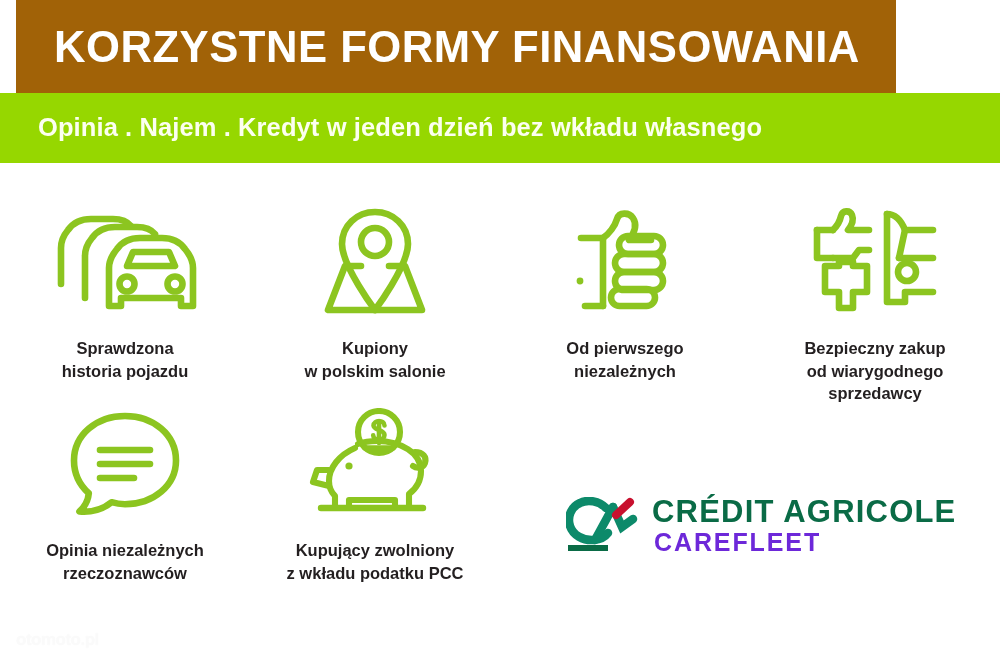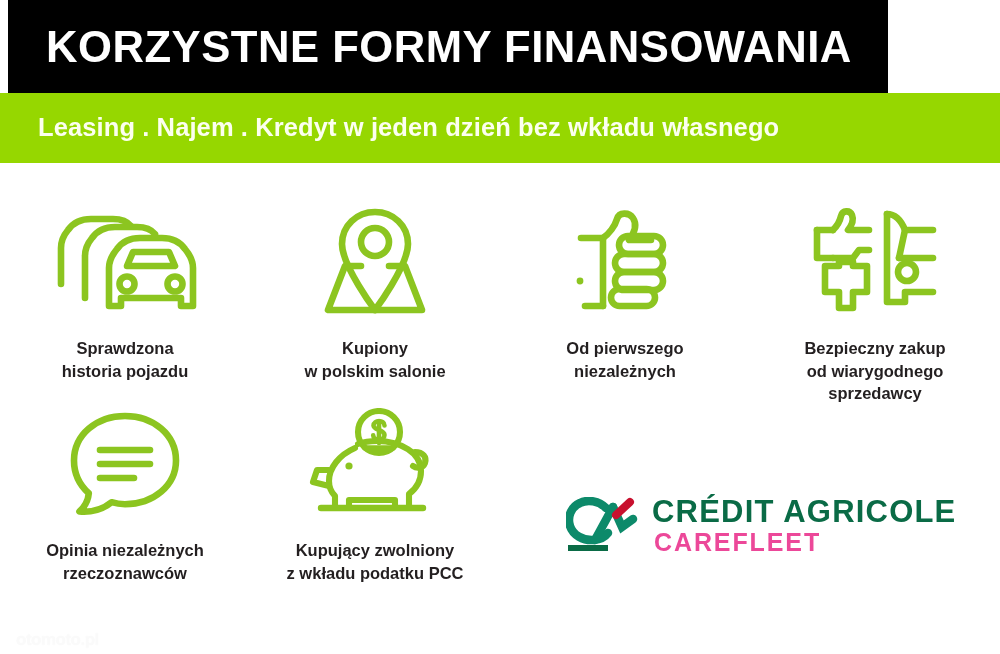--- a/index.html
+++ b/index.html
@@ -13,23 +13,23 @@
   .banner {
     position: relative;
     width: 1000px;
     height: 654px;
     background: #ffffff;
   }
 
   
   .band-title {
     position: absolute;
-    left: 8px; top: 0;
+    left: 16px; top: 0;
     width: 880px; height: 93px;
-    background: #000000;
+    background: #a16207;
     display: flex;
     align-items: center;
   }
   .band-title h1 {
     margin-left: 38px;
     color: #ffffff;
     font-size: 45px;
     line-height: 1;
     font-weight: 700;
     letter-spacing: 0.5px;
@@ -102,21 +102,21 @@
   .logo-text { display: flex; flex-direction: column; justify-content: center; }
   .logo-text .l1 {
     color: #0a6b46;
     font-size: 31px;
     font-weight: 700;
     letter-spacing: 1.2px;
     line-height: 1.02;
     white-space: nowrap;
   }
   .logo-text .l2 {
-    color: #ec4899;
+    color: #6d28d9;
     font-size: 25px;
     font-weight: 700;
     letter-spacing: 1.9px;
     line-height: 1.25;
     margin-left: 2px;
     white-space: nowrap;
   }
 
   
   .watermark {
@@ -133,21 +133,21 @@
 </head>
 <body>
 
 <div class="banner">
 
   <div class="band-title">
     <h1>KORZYSTNE FORMY FINANSOWANIA</h1>
   </div>
 
   <div class="band-sub">
-    <h2>Leasing . Najem . Kredyt w jeden dzień bez wkładu własnego</h2>
+    <h2>Opinia . Najem . Kredyt w jeden dzień bez wkładu własnego</h2>
   </div>
 
   <div class="grid-row row-1">
 
     <div class="cell">
       <div class="icon-box">
         <svg width="148" height="112" viewBox="0 0 148 112" fill="none" stroke="#8cc520" stroke-width="6.6" stroke-linecap="round" stroke-linejoin="round">
 
           <path d="M10 78 V42 C10 36 12 30 17 24 C22 17 30 13 40 13 H62 C70 13 76 15 80 20"></path>
 

